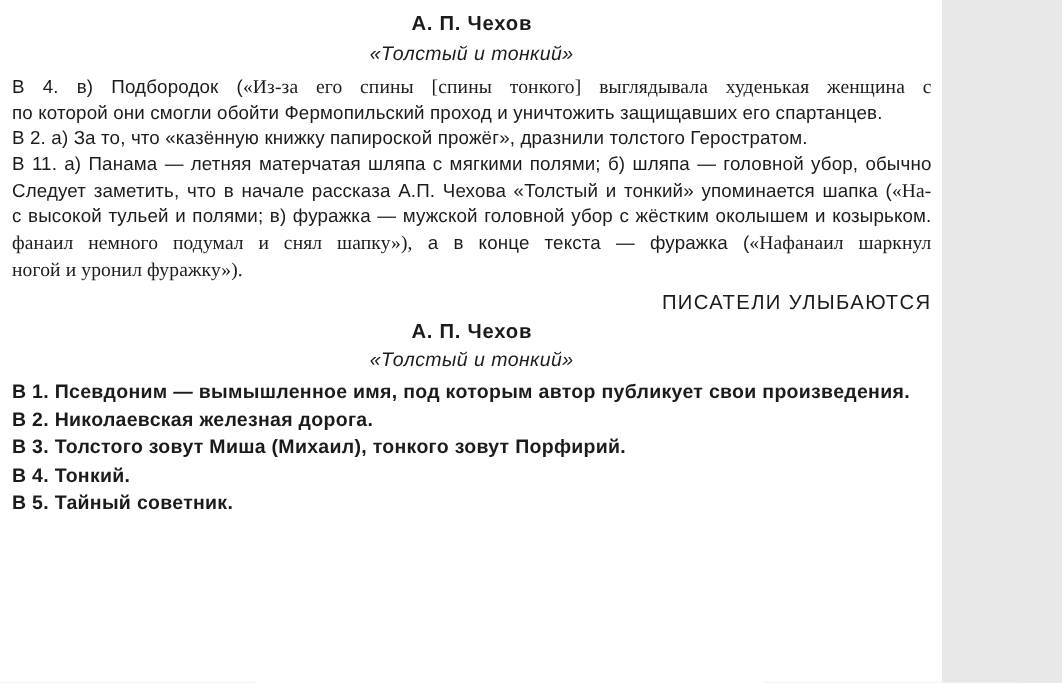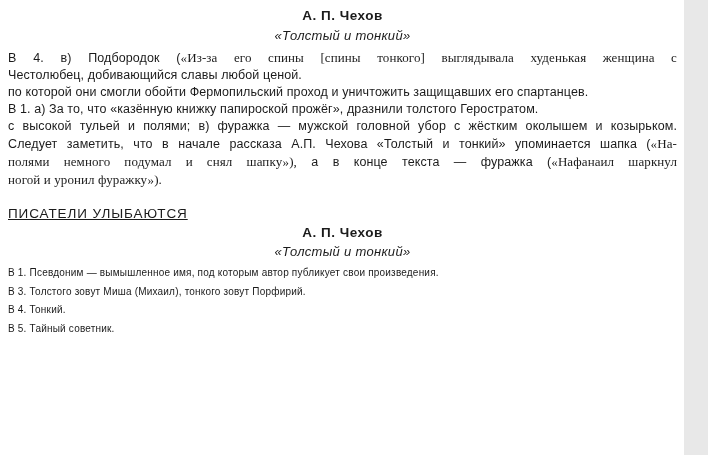--- a/index.html
+++ b/index.html
@@ -1,18 +1,18 @@
 <!DOCTYPE html>
 <html lang="ru"><head>
 <meta charset="utf-8">
 <style>
   html,body{margin:0;padding:0;background:#e8e8e8;}
   .page{
     position:relative;
-    width:684px;height:455px;
+    width:628px;height:455px;
     background:#ffffff;
     color:#1b1b1b;
     font-family:"Liberation Sans", sans-serif;
     overflow:hidden;
     box-sizing:border-box;
     padding:6px 7px 0 8px;
   }
   .h-author{
     text-align:center;
     font-weight:bold;
@@ -36,76 +36,77 @@
   }
   .fill{
     text-align:justify;
     text-align-last:justify;
   }
   .serif{
     font-family:Liberation Serif, serif;
     font-size:13px;
   }
   .mid-head{
-    text-align:left;
+    text-align:right;
     font-size:13.5px;
     line-height:19px;
     letter-spacing:.9px;
-    margin-top:15px;
-    text-decoration:underline;
+    margin-top:3px;
   }
   .mid-author{
     text-align:center;
     font-weight:bold;
     font-size:13.5px;
     line-height:19px;
     letter-spacing:.5px;
   }
   .mid-title{
     text-align:center;
     font-style:italic;
     font-size:13px;
     line-height:19px;
     letter-spacing:.3px;
   }
   .answers-bottom{margin-top:3px;}
   .b-line{
-    font-size:10px;
+    font-size:13px;
     line-height:18.6px;
     letter-spacing:.2px;
     white-space:pre-wrap;
+    font-weight:bold;
   }
 </style>
 </head>
 <body>
 
 <div class="page">
 
   <div class="h-author">А. П. Чехов</div>
   <div class="h-title">«Толстый и тонкий»</div>
 
   <section>
     <div class="line fill"><span>В 4. в) Подбородок (</span><span class="serif">«Из-за его спины [спины тонкого] выглядывала худенькая женщина с</span></div>
 
-    <div class="line"><span>Честолюбец, добивающийся славы любой ценой.</span></div>
     <div class="line"><span>по которой они смогли обойти Фермопильский проход и уничтожить защищавших его спартанцев.</span></div>
 
-    <div class="line"><span>В 1. а) За то, что «казённую книжку папироской прожёг», дразнили толстого Геростратом.</span></div>
+    <div class="line"><span>В 2. а) За то, что «казённую книжку папироской прожёг», дразнили толстого Геростратом.</span></div>
 
+    <div class="line fill"><span>В 11. а) Панама — летняя матерчатая шляпа с мягкими полями; б) шляпа — головной убор, обычно</span></div>
+    <div class="line fill"><span>Следует заметить, что в начале рассказа А.П. Чехова «Толстый и тонкий» упоминается шапка (</span><span class="serif">«На-</span></div>
     <div class="line fill"><span>с высокой тульей и полями; в) фуражка — мужской головной убор с жёстким околышем и козырьком.</span></div>
-    <div class="line fill"><span>Следует заметить, что в начале рассказа А.П. Чехова «Толстый и тонкий» упоминается шапка (</span><span class="serif">«На-</span></div>
-    <div class="line fill"><span class="serif">полями немного подумал и снял шапку»),</span><span> а в конце текста — фуражка (</span><span class="serif">«Нафанаил шаркнул</span></div>
+    <div class="line fill"><span class="serif">фанаил немного подумал и снял шапку»),</span><span> а в конце текста — фуражка (</span><span class="serif">«Нафанаил шаркнул</span></div>
     <div class="line"><span class="serif">ногой и уронил фуражку»).</span></div>
 
   </section>
 
   <div class="mid-head">ПИСАТЕЛИ УЛЫБАЮТСЯ</div>
   <div class="mid-author">А. П. Чехов</div>
   <div class="mid-title">«Толстый и тонкий»</div>
 
   <section class="answers-bottom">
     <div class="b-line">В 1. Псевдоним — вымышленное имя, под которым автор публикует свои произведения.</div>
+    <div class="b-line">В 2. Николаевская железная дорога.</div>
     <div class="b-line">В 3. Толстого зовут Миша (Михаил), тонкого зовут Порфирий.</div>
     <div class="b-line">В 4. Тонкий.</div>
     <div class="b-line">В 5. Тайный советник.</div>
   </section>
 
 </div>
 
 </body></html>

